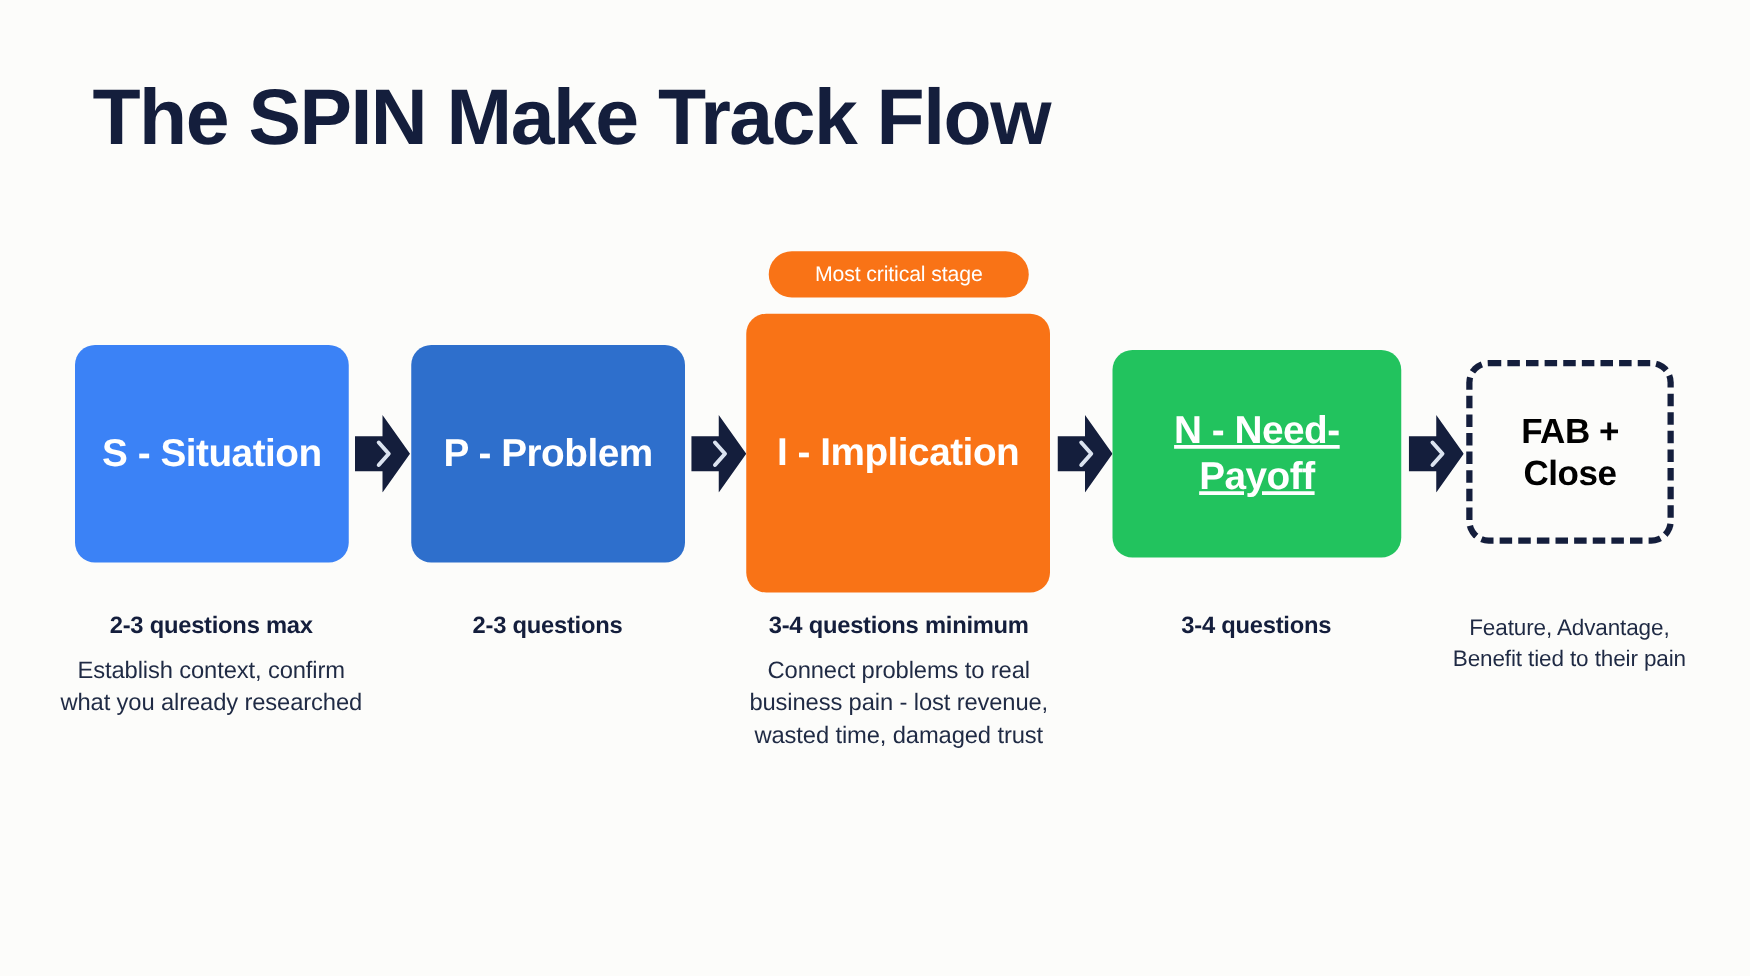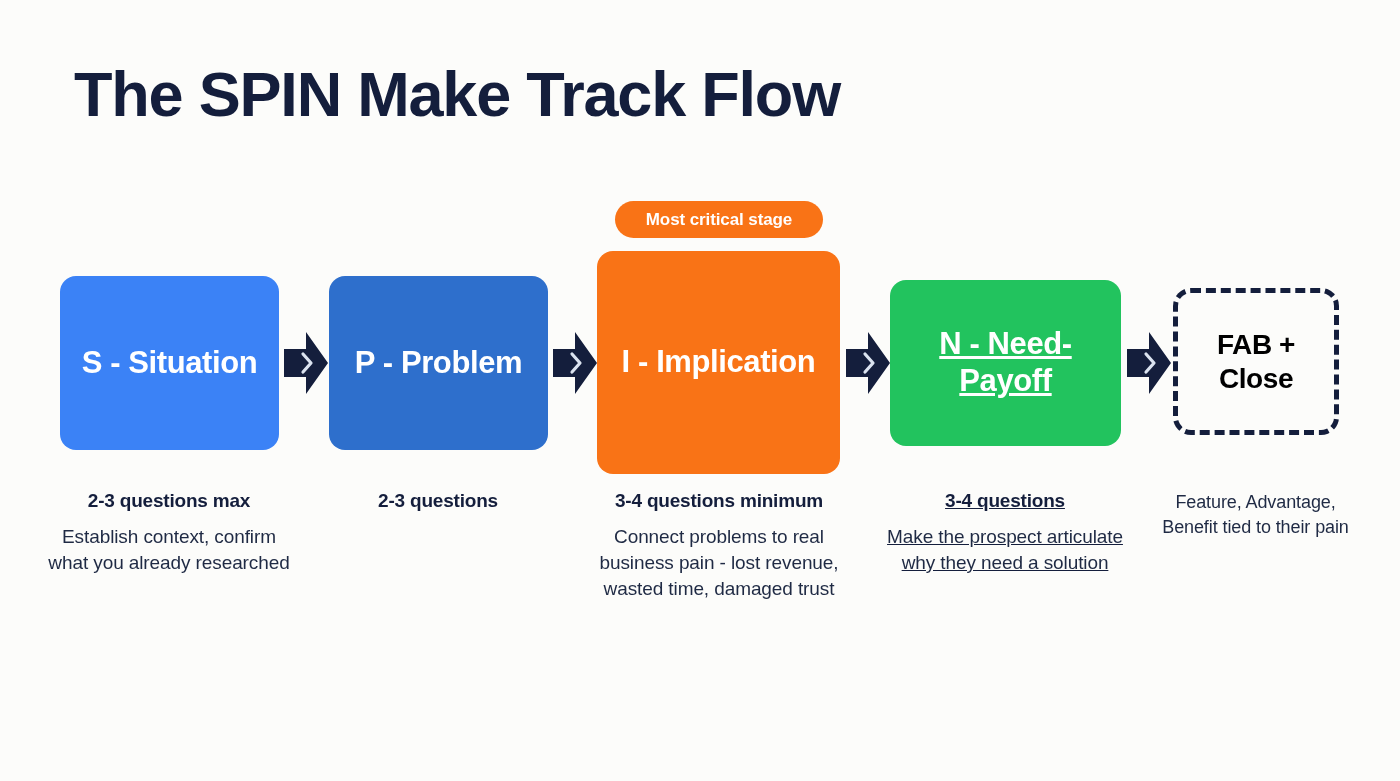--- a/index.html
+++ b/index.html
@@ -39,21 +39,21 @@
   .badge {
     position: absolute;
     left: 615px;
     top: 201px;
     width: 208px;
     height: 37px;
     background: #f97316;
     border-radius: 19px;
     color: #ffffff;
     font-size: 17px;
-    font-weight: 700;
+    font-weight: 400;
     display: flex;
     align-items: center;
     justify-content: center;
     letter-spacing: -0.1px;
     box-sizing: border-box;
   }
 
   
   .flow {
     position: absolute;
@@ -126,21 +126,21 @@
     top: 490px;
     width: 1400px;
   }
   .caption-col {
     position: absolute;
     text-align: center;
   }
   .cap-1 { left: 44px;   width: 250px; }
   .cap-2 { left: 313px;  width: 250px; }
   .cap-3 { left: 588px;  width: 262px; }
-  .cap-4 { left: 880px;  width: 250px; text-decoration: underline; }
+  .cap-4 { left: 880px;  width: 250px; }
   .cap-5 { left: 1148px; width: 215px; }
 
   .cap-head {
     font-size: 19px;
     font-weight: 700;
     color: #141e3c;
     letter-spacing: -0.2px;
     margin-bottom: 11px;
     line-height: 1.2;
   }
@@ -233,21 +233,20 @@
       <div class="cap-head">2-3 questions</div>
     </div>
 
     <div class="caption-col cap-3">
       <div class="cap-head">3-4 questions minimum</div>
       <div class="cap-body">Connect problems to real business pain - lost revenue, wasted time, damaged trust</div>
     </div>
 
     <div class="caption-col cap-4">
       <div class="cap-head">3-4 questions</div>
-      <div class="cap-body">Make the prospect articulate why they need a solution</div>
     </div>
 
     <div class="caption-col cap-5">
       <div class="cap-body">Feature, Advantage, Benefit tied to their pain</div>
     </div>
   </div>
 
 
 </div>
 

